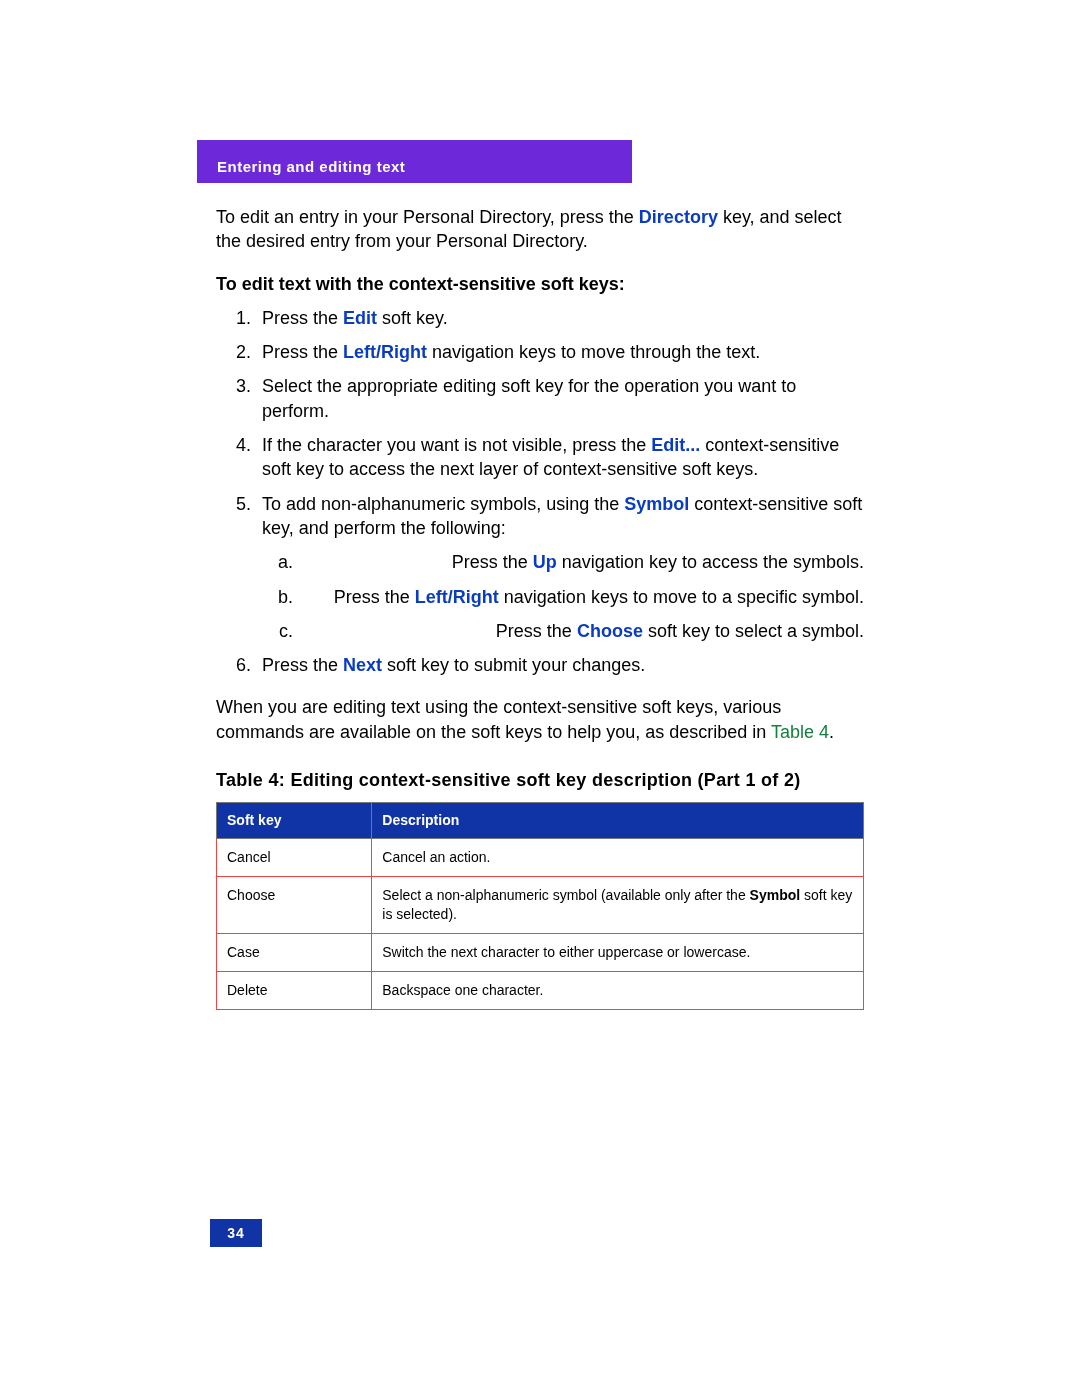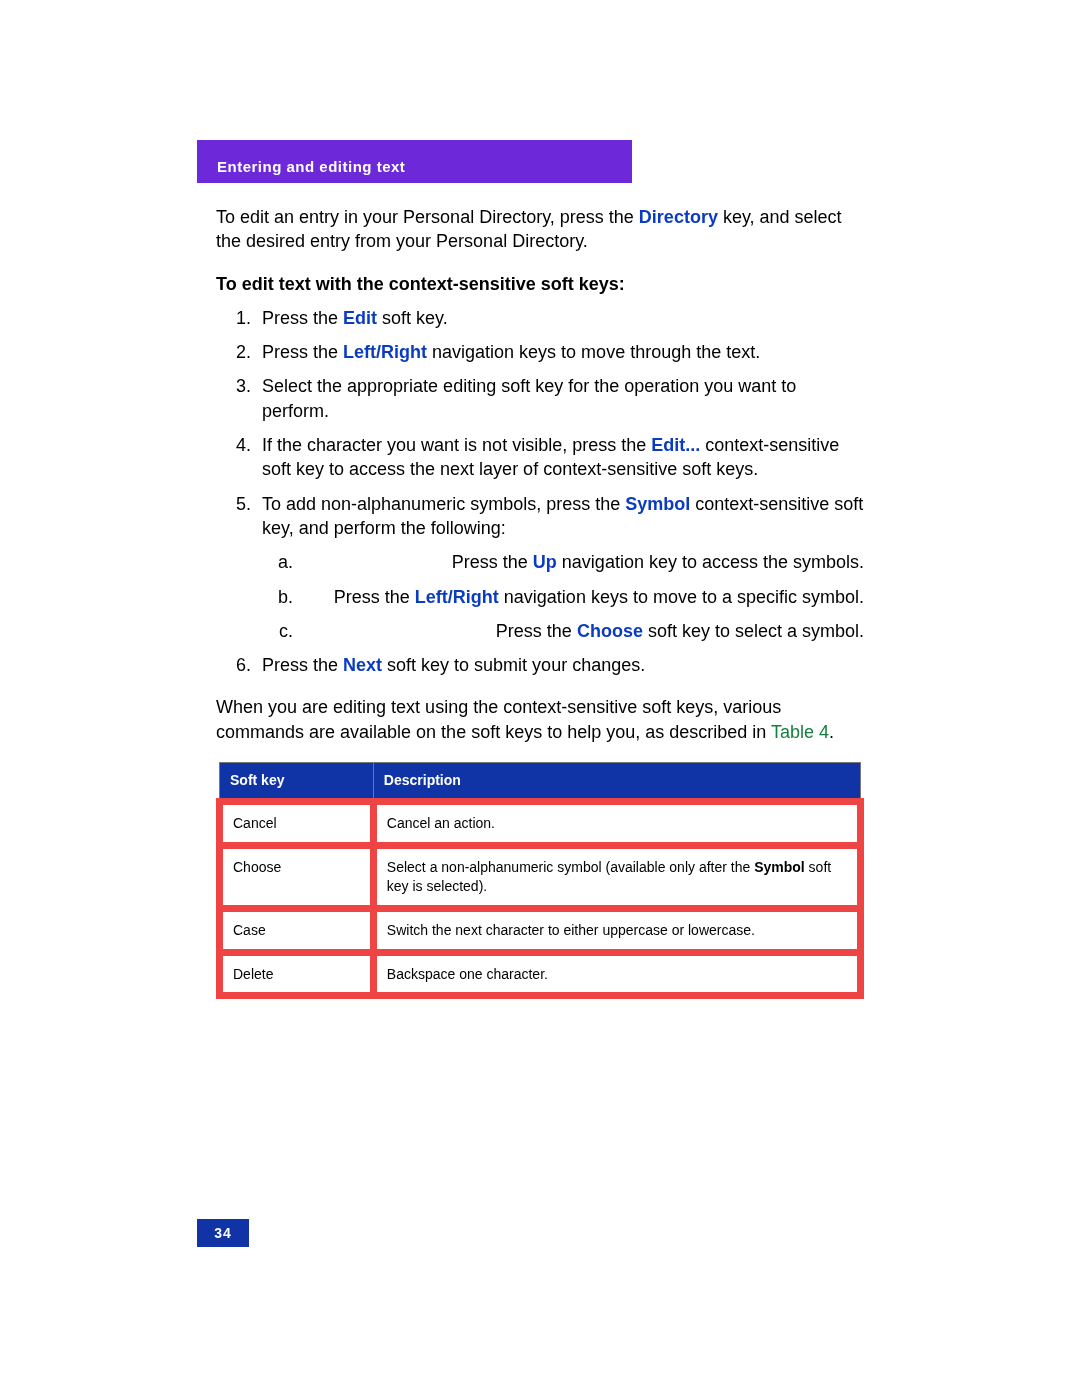--- a/index.html
+++ b/index.html
@@ -85,29 +85,29 @@
   table.softkeys th {
     background: #1033a5;
     color: #fff;
     text-align: left;
     font-weight: bold;
     padding: 8px 10px;
     border: 1px solid #777;
   }
   table.softkeys td {
     padding: 9px 10px;
-    border: 7px solid #ef4444;
+    border: 1px solid #ef4444;
     vertical-align: top;
   }
   table.softkeys td:first-child {
     width: 24%;
   }
   .footer-badge {
     position: absolute;
-    left: 197px;
+    left: 210px;
     bottom: 150px;
     background: #1033a5;
     color: #fff;
     font-weight: bold;
     font-size: 14px;
     padding: 6px 0;
     width: 52px;
     text-align: center;
     letter-spacing: 1px;
   }
@@ -132,21 +132,21 @@
         <span>Press the </span><span class="kw">Edit</span><span> soft key.</span>
       </li>
       <li>
         <span>Press the </span><span class="kw">Left/Right</span><span> navigation keys to move through the text.</span>
       </li>
       <li>Select the appropriate editing soft key for the operation you want to perform.</li>
       <li>
         <span>If the character you want is not visible, press the </span><span class="kw">Edit...</span><span> context-sensitive soft key to access the next layer of context-sensitive soft keys.</span>
       </li>
       <li>
-        <span>To add non-alphanumeric symbols, press the </span><span class="kw">Symbol</span><span> context-sensitive soft key, and perform the following:</span>
+        <span>To add non-alphanumeric symbols, using the </span><span class="kw">Symbol</span><span> context-sensitive soft key, and perform the following:</span>
         <ol class="sub-list">
           <li>
             <span>Press the </span><span class="kw">Up</span><span> navigation key to access the symbols.</span>
           </li>
           <li>
             <span>Press the </span><span class="kw">Left/Right</span><span> navigation keys to move to a specific symbol.</span>
           </li>
           <li>
             <span>Press the </span><span class="kw">Choose</span><span> soft key to select a symbol.</span>
           </li>
@@ -154,20 +154,21 @@
       </li>
       <li>
         <span>Press the </span><span class="kw">Next</span><span> soft key to submit your changes.</span>
       </li>
     </ol>
 
     <div class="para">
       <span>When you are editing text using the context-sensitive soft keys, various commands are available on the soft keys to help you, as described in </span><a href="#" class="ref">Table 4</a><span>.</span>
     </div>
 
+    <div class="table-caption">Table 4: Editing context-sensitive soft key description (Part 1 of 2)</div>
 
     <table class="softkeys">
       <thead>
         <tr>
           <th>Soft key</th>
           <th>Description</th>
         </tr>
       </thead>
       <tbody>
         <tr>

